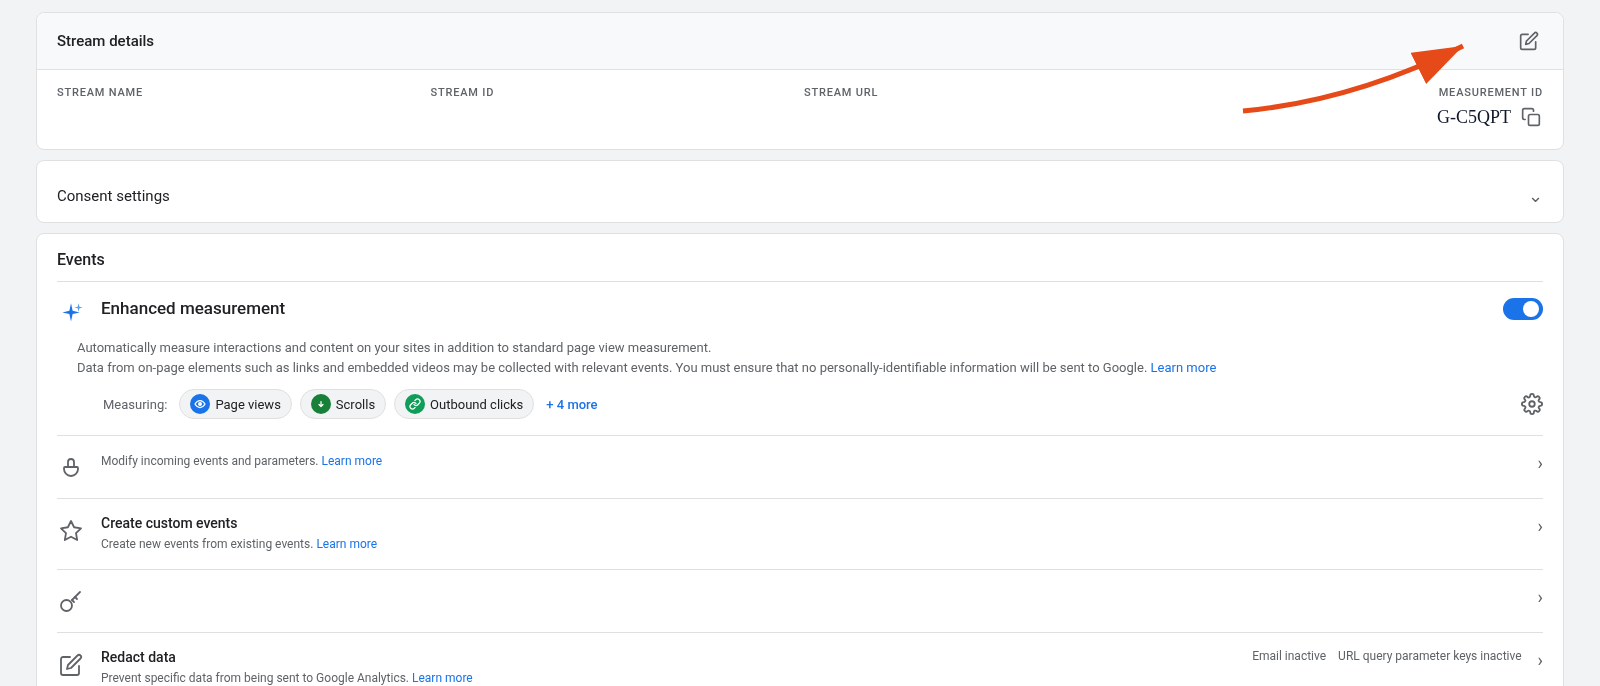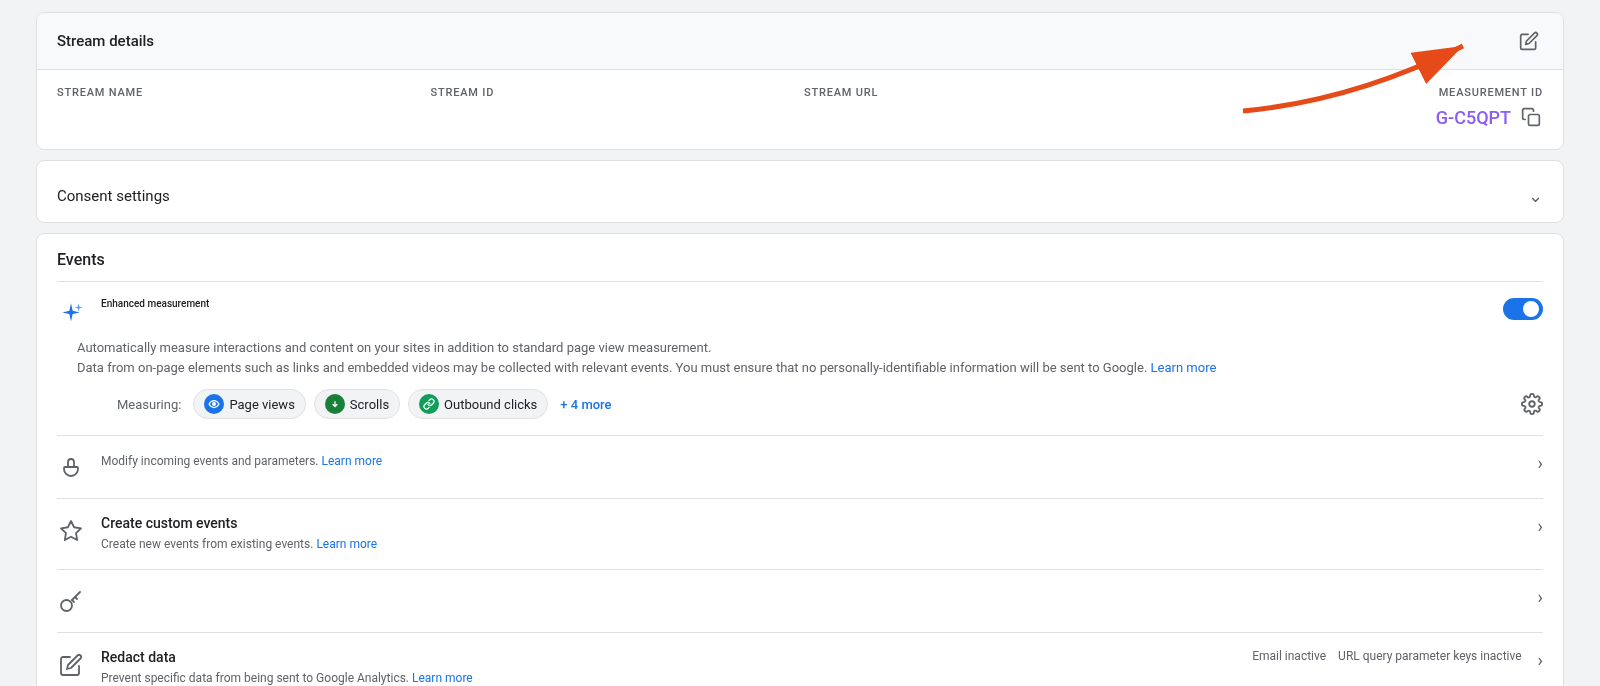--- a/index.html
+++ b/index.html
@@ -59,21 +59,22 @@
       display: block;
       font-size: 11px;
       font-weight: 500;
       color: #5f6368;
       letter-spacing: 0.8px;
       text-transform: uppercase;
       margin-bottom: 6px;
     }
     .stream-info-col .value {
       font-size: 14px;
-      color: #8b5cf6;
+      color: #0f172a;
+      font-family: Liberation Serif, serif;
     }
     .measurement-id-col {
       display: flex;
       align-items: flex-start;
       justify-content: flex-end;
       gap: 8px;
     }
     .measurement-id-col .value {
       font-size: 18px;
       font-weight: 500;
@@ -158,21 +159,21 @@
       border-top: 1px solid #e0e0e0;
       padding: 16px 0;
     }
     .enhanced-measurement-header {
       display: flex;
       align-items: flex-start;
       gap: 16px;
       margin-bottom: 10px;
     }
     .enhanced-title {
-      font-size: 10px;
+      font-size: 17px;
       font-weight: 500;
       color: #202124;
     }
     .enhanced-toggle {
       margin-left: auto;
     }
     
     .toggle-switch {
       position: relative;
       display: inline-block;
@@ -210,21 +211,21 @@
       font-size: 13px;
       color: #5f6368;
       line-height: 1.5;
       margin-bottom: 12px;
       margin-left: 20px;
     }
     .measuring-row {
       display: flex;
       align-items: center;
       gap: 8px;
-      margin-left: 60px;
+      margin-left: 46px;
     }
     .measuring-label {
       font-size: 13px;
       color: #5f6368;
       margin-right: 4px;
     }
     .measurement-chip {
       display: flex;
       align-items: center;
       gap: 5px;

